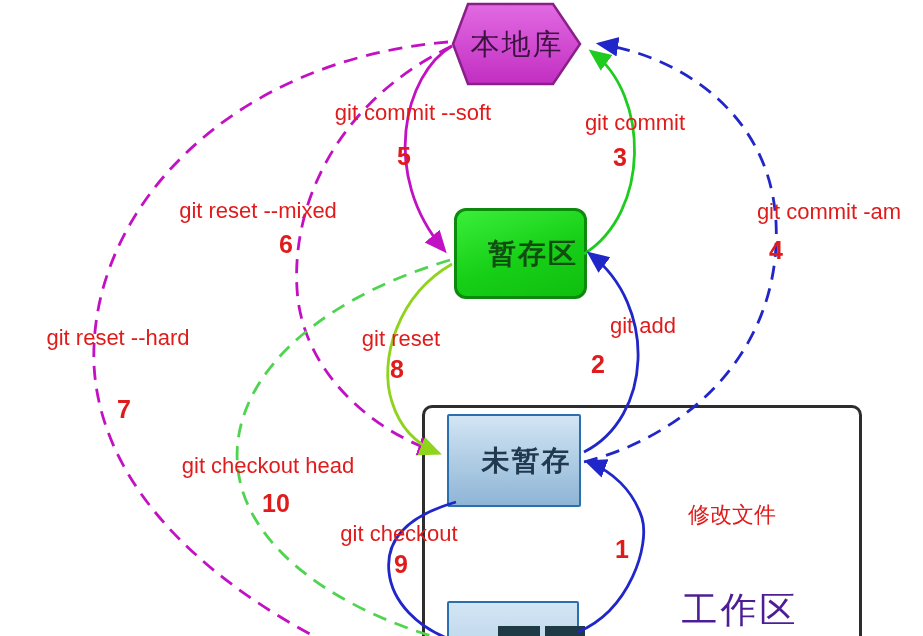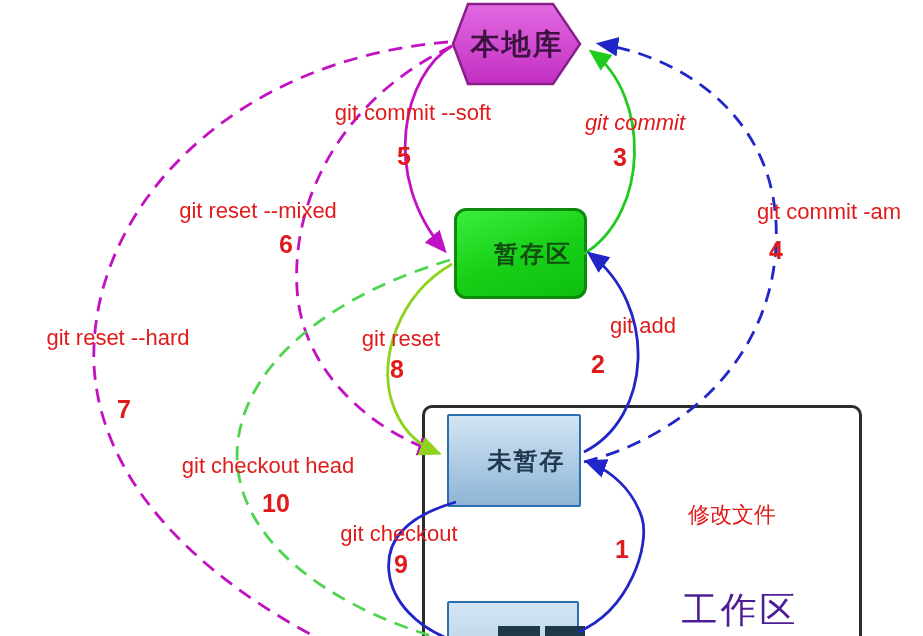--- a/index.html
+++ b/index.html
@@ -5,21 +5,21 @@
   html,body{margin:0;padding:0;background:#fff;}
   #stage{
     position:relative;width:923px;height:636px;overflow:hidden;
     background:#fff;font-family:"Liberation Sans",sans-serif;
   }
   #curves{position:absolute;left:0;top:0;z-index:3;}
   .node-box{
     position:absolute;display:flex;align-items:center;justify-content:center;
     border-radius:8px;z-index:2;
   }
-  .node-label{font-size:24px;font-weight:600;letter-spacing:2px;margin-left:25px;}
+  .node-label{font-size:28px;font-weight:600;letter-spacing:2px;margin-left:25px;}
   #staging-box{
     left:454px;top:208px;width:127px;height:85px;
     background:linear-gradient(160deg,#3aee3a 0%,#17cf17 55%,#0fbf0f 100%);
     border:3px solid #0c8a0c;border-radius:12px;
   }
   #staging-box .node-label{color:#114d11;}
   #unstaged-box{
     left:447px;top:414px;width:130px;height:89px;
     background:linear-gradient(180deg,#d3e5f4 0%,#b3cfe6 45%,#8fb5d6 100%);
     border:2.5px solid #2a6fae;border-radius:2px;
@@ -33,21 +33,21 @@
   #workspace-box{
     position:absolute;left:422px;top:405px;width:434px;height:260px;
     border:3px solid #2d2d2d;border-radius:10px;background:transparent;z-index:1;
   }
   #workspace-label{
     position:absolute;left:740px;top:610px;transform:translate(-50%,-50%);
     font-size:36px;color:#4c1d95;letter-spacing:3px;z-index:2;white-space:nowrap;
   }
   #local-repo-label{
     position:absolute;left:517px;top:45px;transform:translate(-50%,-50%);
-    font-size:29px;font-weight:700;color:#3c1240;letter-spacing:2px;z-index:4;white-space:nowrap;
+    font-size:29px;font-weight:400;color:#3c1240;letter-spacing:2px;z-index:4;white-space:nowrap;
   }
   .cmd{
     position:absolute;transform:translateX(-50%);z-index:5;
     color:#e01b1b;font-size:22px;white-space:nowrap;
   }
   .num{
     position:absolute;transform:translateX(-50%);z-index:5;
     color:#e01b1b;font-size:25px;font-weight:bold;white-space:nowrap;
   }
   .bar{position:absolute;background:#1e3a47;z-index:3;}
@@ -112,21 +112,21 @@
     <path d="M578,632 C630,610 650,545 642,518 C633,490 612,471 588,462" fill="none" stroke="#2126c8" stroke-width="2.8" marker-end="url(#mBlue)"></path>
 
     <polygon points="468,4 553,4 580,44 553,84 468,84 453,44" fill="url(#hexgrad)" stroke="#8a1f8a" stroke-width="2.5"></polygon>
   </svg>
 
   <div id="local-repo-label">本地库</div>
 
   <div class="cmd" style="left:413px;top:100px;">git commit --soft</div>
   <div class="num" style="left:404px;top:142px;">5</div>
 
-  <div class="cmd" style="left:635px;top:110px;font-style:italic;">git commit</div>
+  <div class="cmd" style="left:635px;top:110px;">git commit</div>
   <div class="num" style="left:620px;top:143px;">3</div>
 
   <div class="cmd" style="left:258px;top:198px;">git reset --mixed</div>
   <div class="num" style="left:286px;top:230px;">6</div>
 
   <div class="cmd" style="left:805px;top:199px;margin-left:24px;">git commit -am</div>
   <div class="num" style="left:776px;top:236px;">4</div>
 
   <div class="cmd" style="left:118px;top:325px;">git reset --hard</div>
   <div class="num" style="left:124px;top:395px;">7</div>

